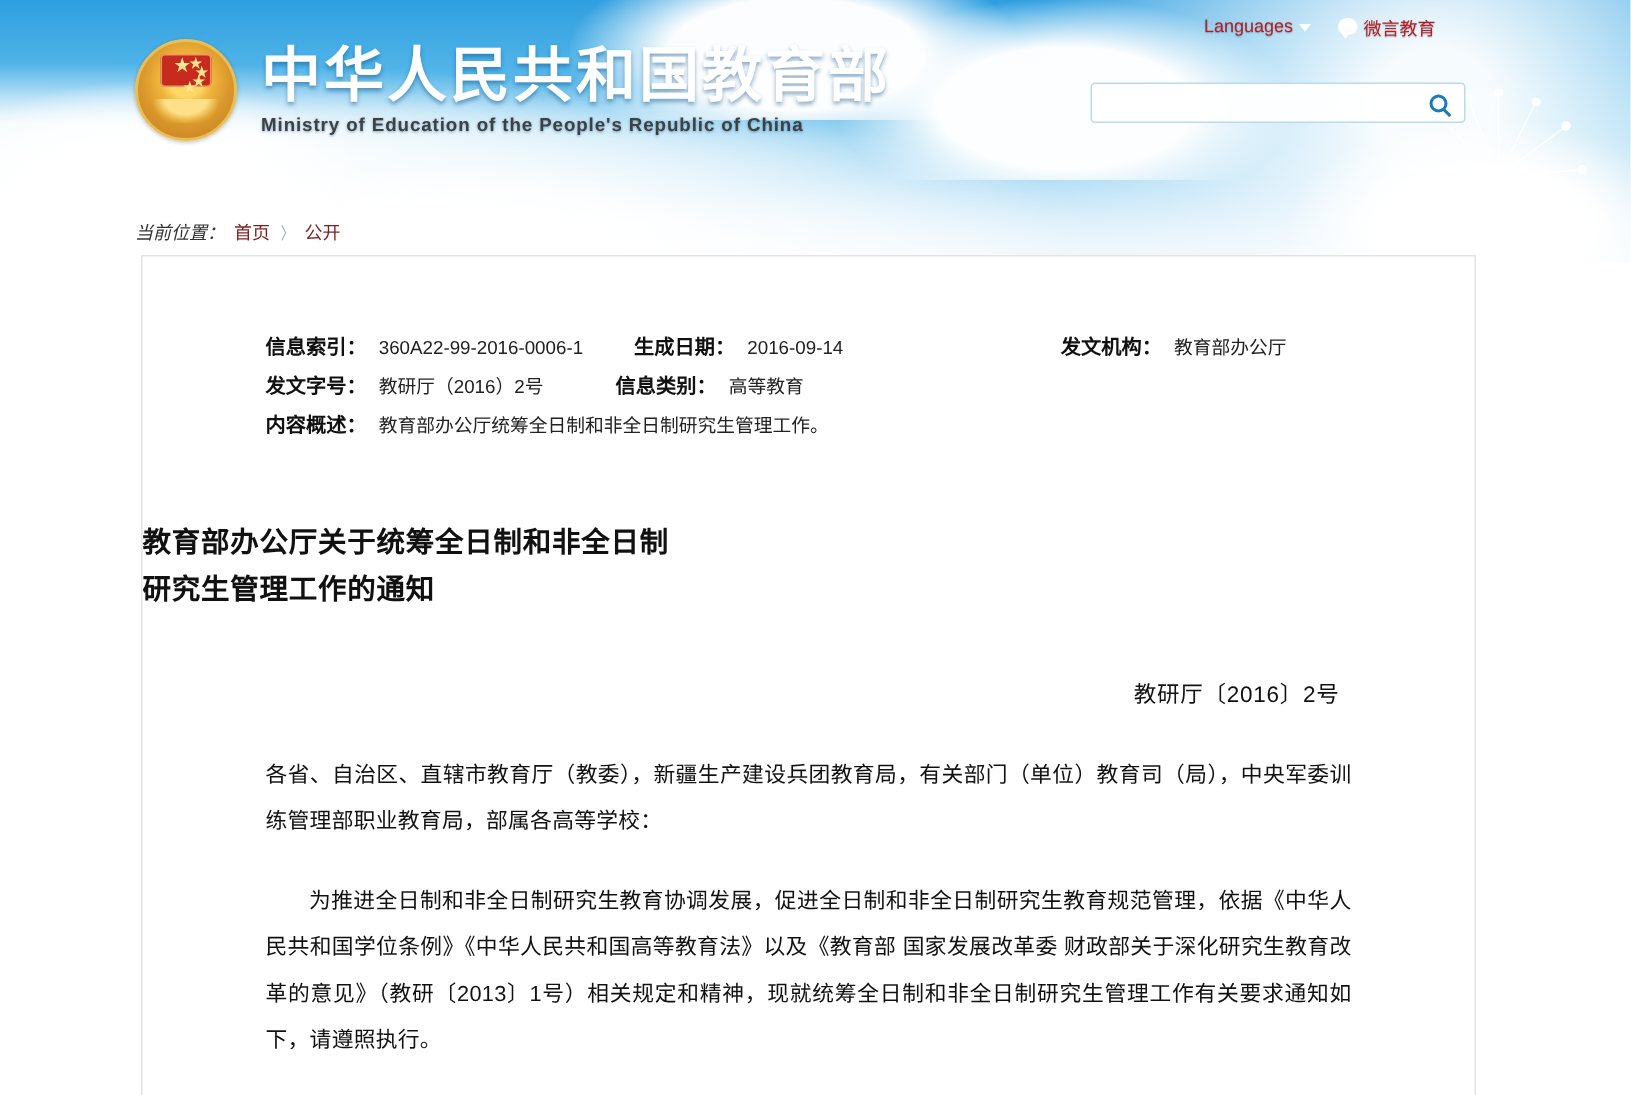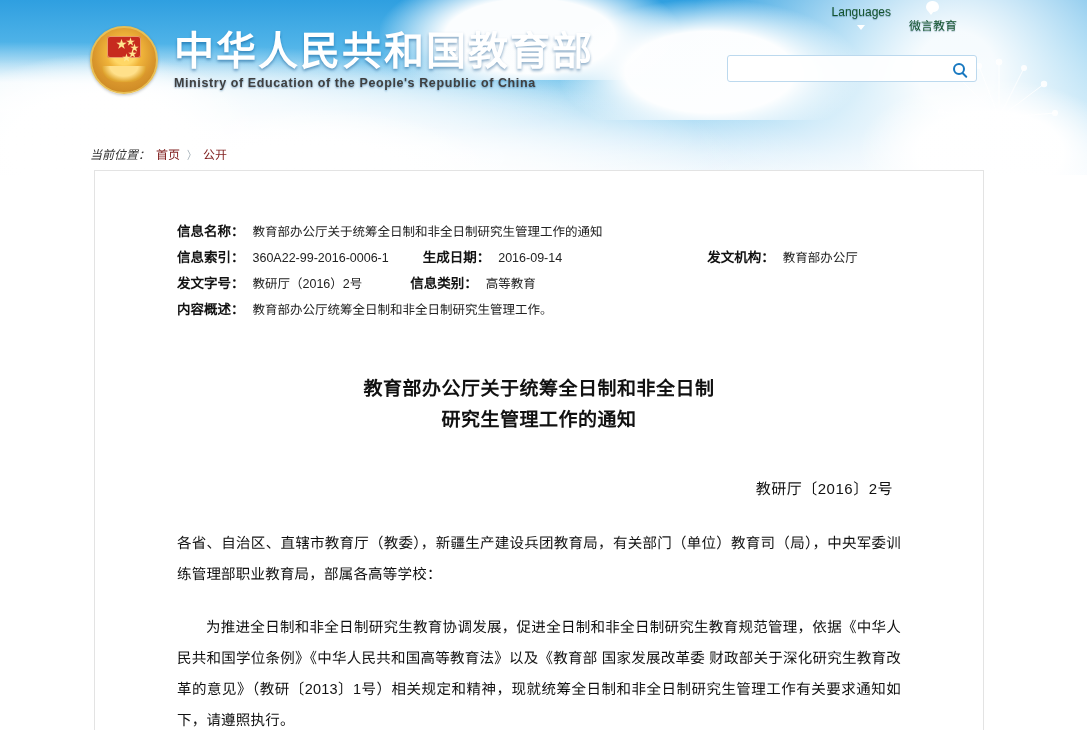--- a/index.html
+++ b/index.html
@@ -59,25 +59,24 @@
     justify-content: flex-end;
     align-items: center;
     gap: 18px;
     padding-right: 130px;
     font-size: 12px;
     color: #ffffff;
     z-index: 6;
   }
   .topbar .item {
     display: flex; align-items: center; gap: 4px;
-    color: #14532d;
+    color: #b91c1c;
     text-shadow: 0 1px 1px rgba(0,60,110,.35);
     cursor: pointer;
     white-space: nowrap;
-    flex-direction: column;
   }
   .caret-down {
     display: inline-block;
     width: 0; height: 0;
     border-left: 4px solid transparent;
     border-right: 4px solid transparent;
     border-top: 5px solid #ffffff;
     margin-top: 2px;
   }
   .wechat-ico {
@@ -245,21 +244,20 @@
     color: #1a1a1a;
     line-height: 25px;
     font-family: "Liberation Sans", "DejaVu Sans", sans-serif;
   }
   .meta-row { display: flex; align-items: baseline; white-space: nowrap; }
   .meta-k { font-weight: bold; color: #111; }
   .meta-v { margin-left: 8px; color: #222; font-size: 12.5px; }
 
   .doc-title {
     margin-top: 50px;
-    text-align: center;
     font-family: "DejaVu Sans", "Liberation Sans", sans-serif;
     font-weight: bold;
     font-size: 19px;
     color: #111;
     line-height: 31px;
     letter-spacing: .5px;
   }
 
   .doc-no {
     margin: 42px 90px 0 0;
@@ -361,24 +359,20 @@
     <span class="label">当前位置：</span>
     <a>首页</a>
     <span class="sep">〉</span>
     <a>公开</a>
   </div>
 
   <div class="content">
 
     <div class="meta">
       <div class="meta-row">
-        <span class="meta-k">信息名称：</span>
-        <span class="meta-v">教育部办公厅关于统筹全日制和非全日制研究生管理工作的通知</span>
-      </div>
-      <div class="meta-row">
         <span class="meta-k">信息索引：</span>
         <span class="meta-v">360A22-99-2016-0006-1</span>
         <span class="meta-k" style="margin-left:34px;">生成日期：</span>
         <span class="meta-v">2016-09-14</span>
         <span class="meta-k" style="margin-left:145px;">发文机构：</span>
         <span class="meta-v">教育部办公厅</span>
       </div>
       <div class="meta-row">
         <span class="meta-k">发文字号：</span>
         <span class="meta-v">教研厅（2016）2号</span>

